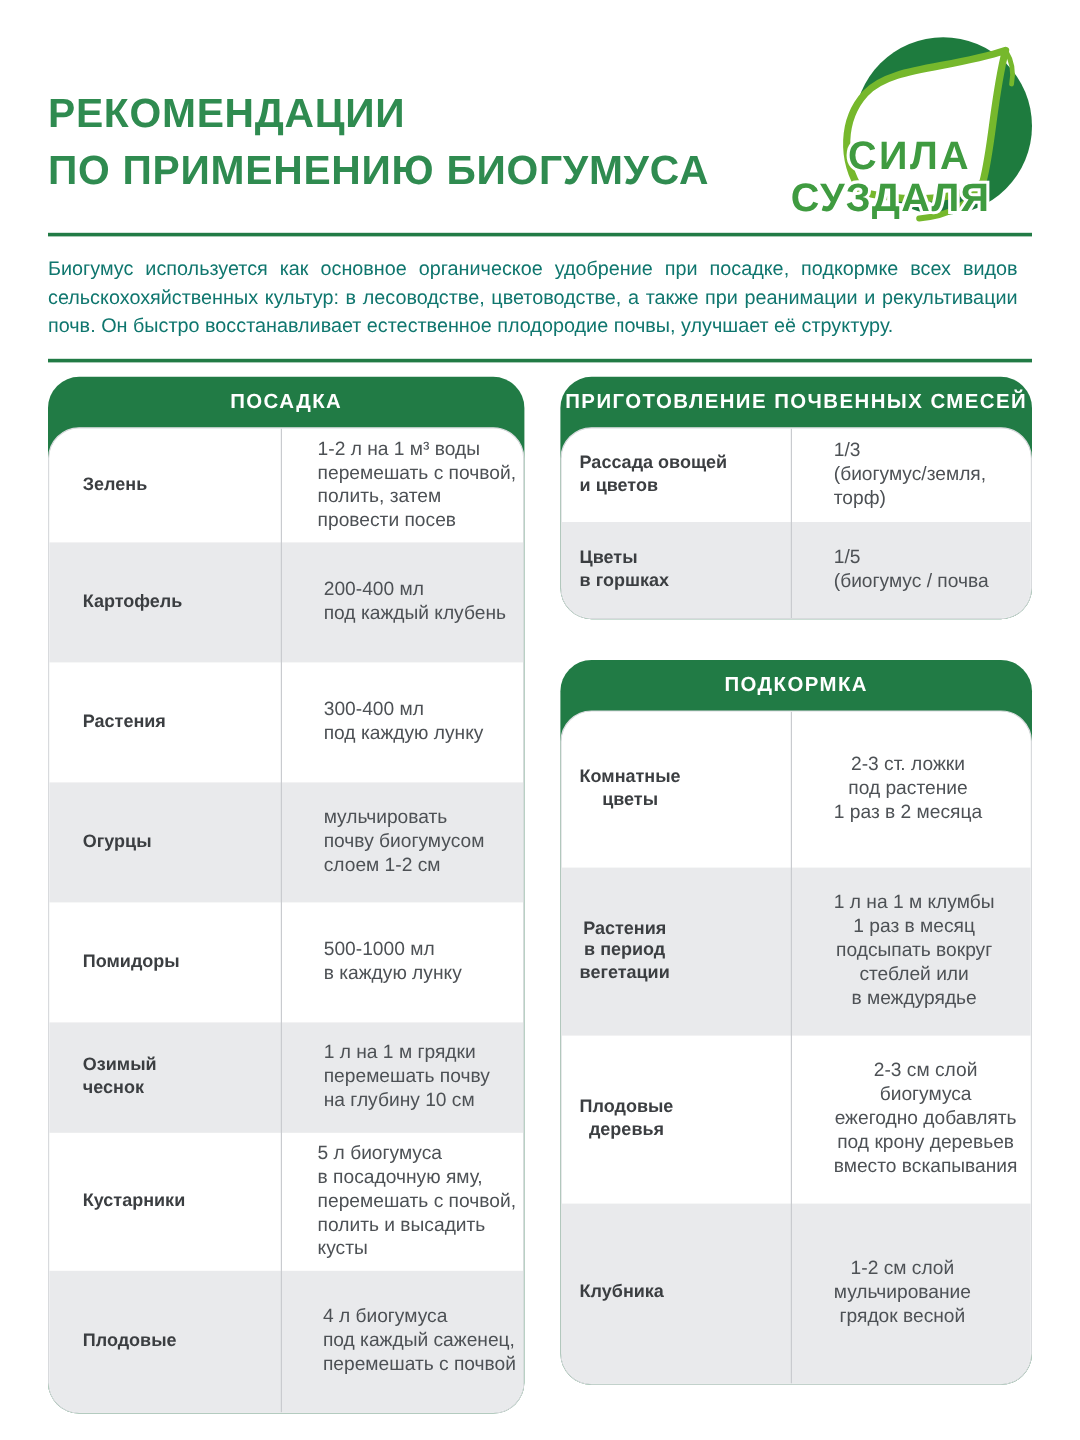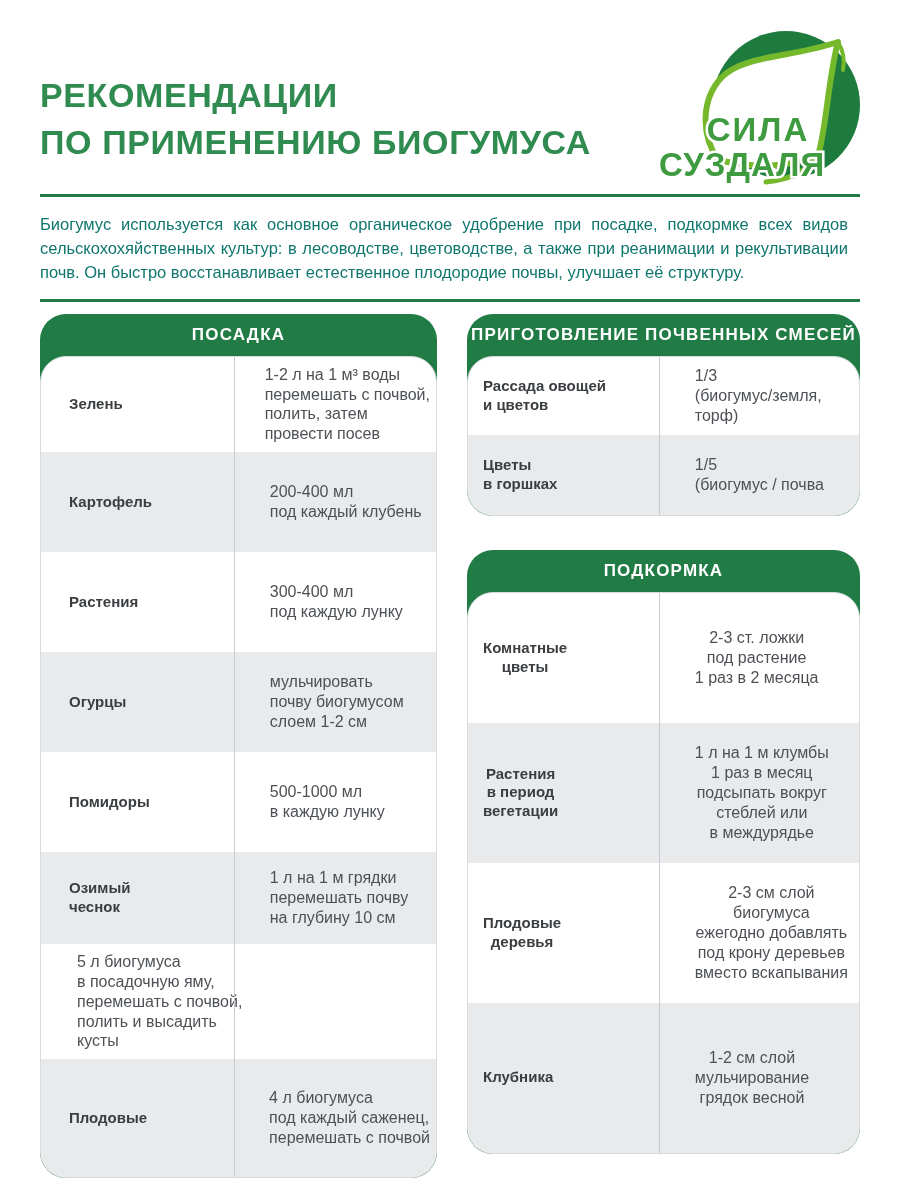--- a/index.html
+++ b/index.html
@@ -121,20 +121,21 @@
 в каждую лунку</div>
           </div>
           <div class="row">
             <div class="cell cell-label">Озимый
 чеснок</div>
             <div class="cell cell-value">1 л на 1 м грядки
 перемешать почву
 на глубину 10 см</div>
           </div>
           <div class="row">
+            <div class="cell cell-label">Кустарники</div>
             <div class="cell cell-value">5 л биогумуса
 в посадочную яму,
 перемешать с почвой,
 полить и высадить
 кусты</div>
           </div>
           <div class="row">
             <div class="cell cell-label">Плодовые</div>
             <div class="cell cell-value">4 л биогумуса
 под каждый саженец,

